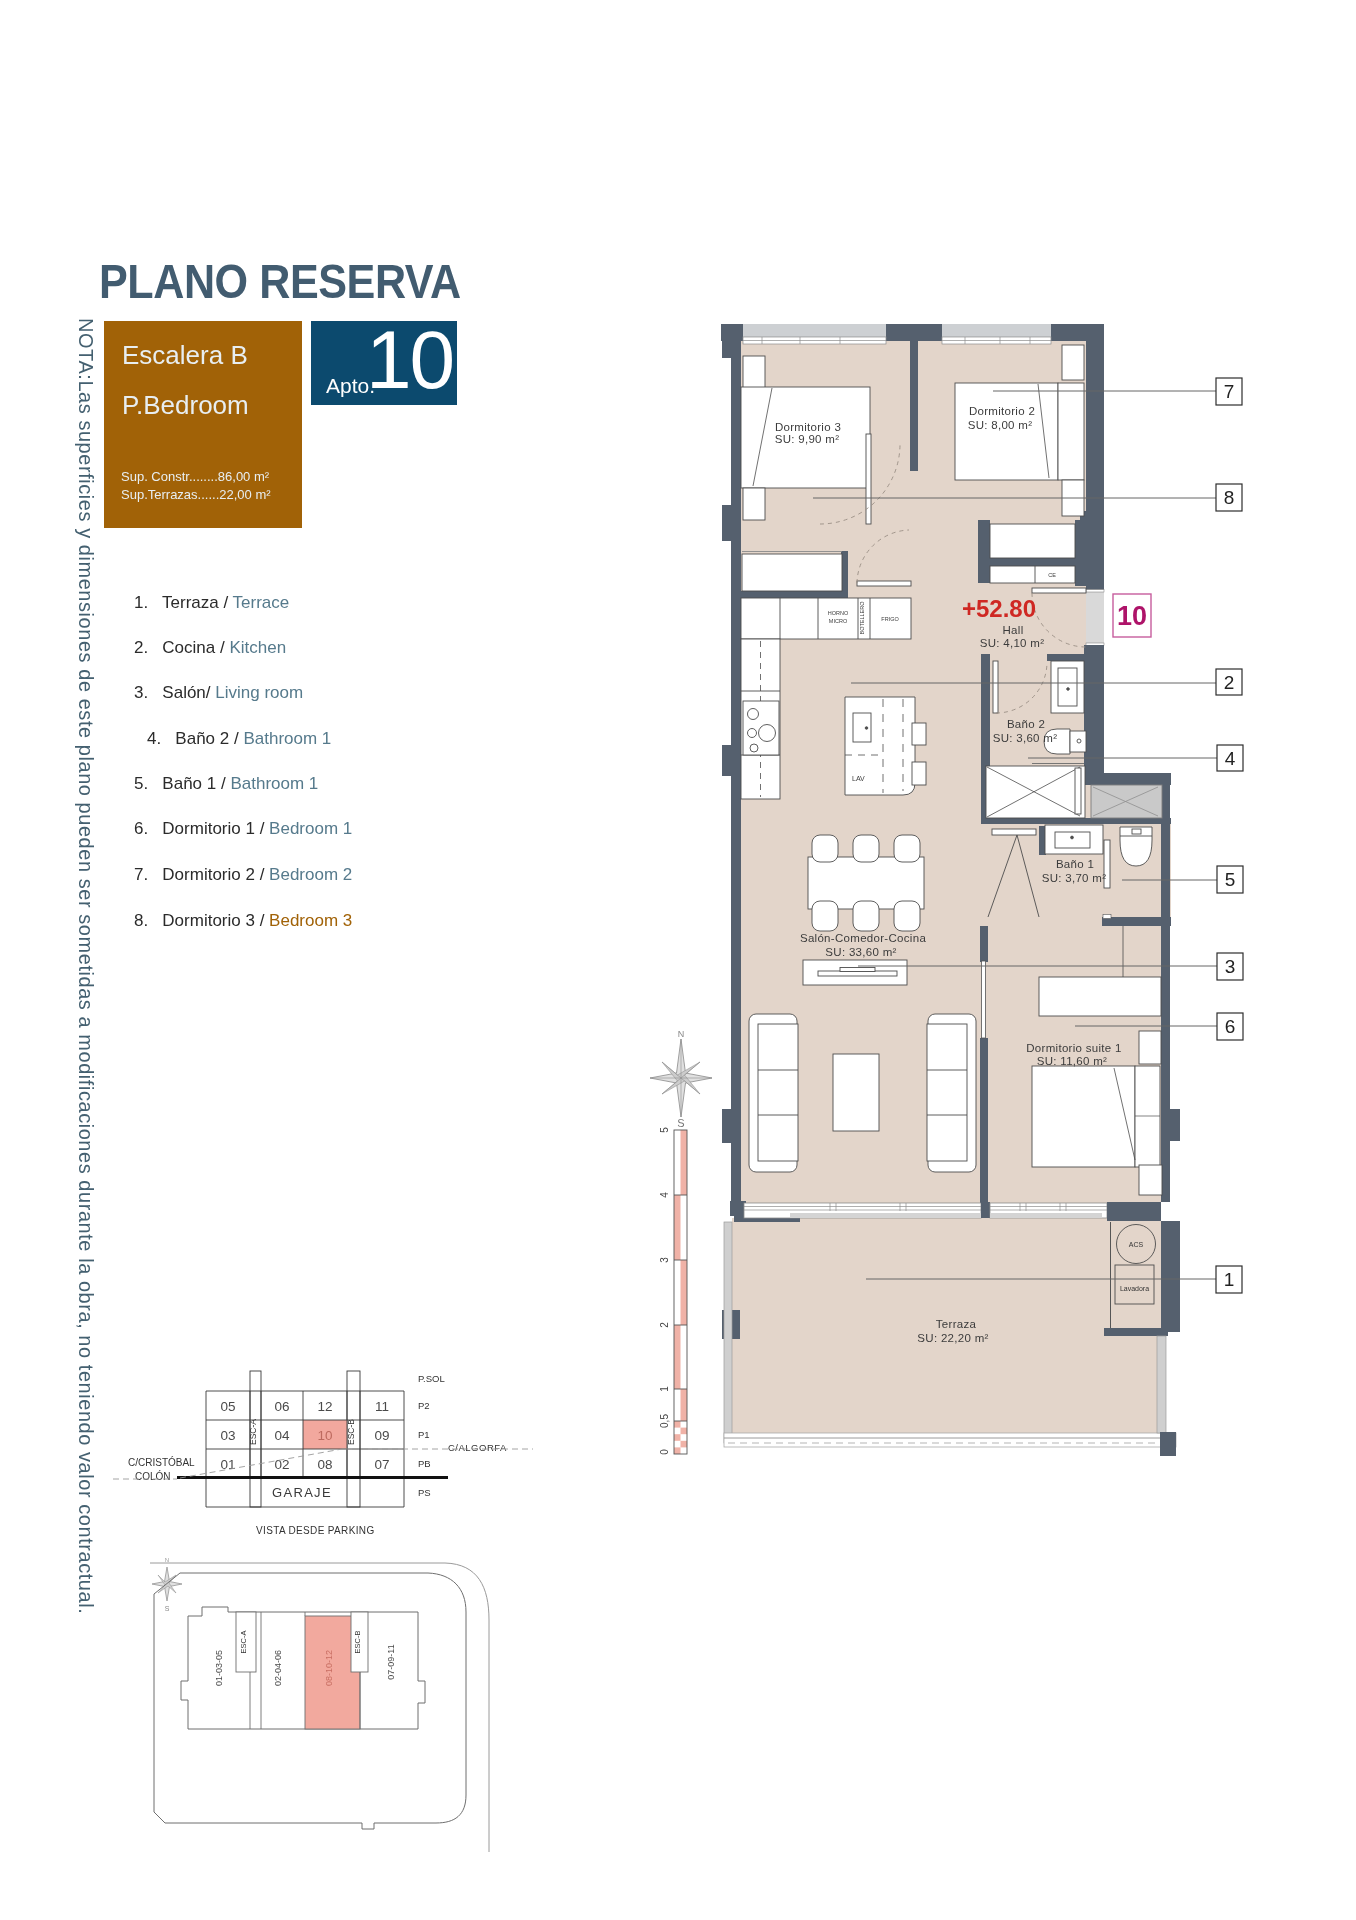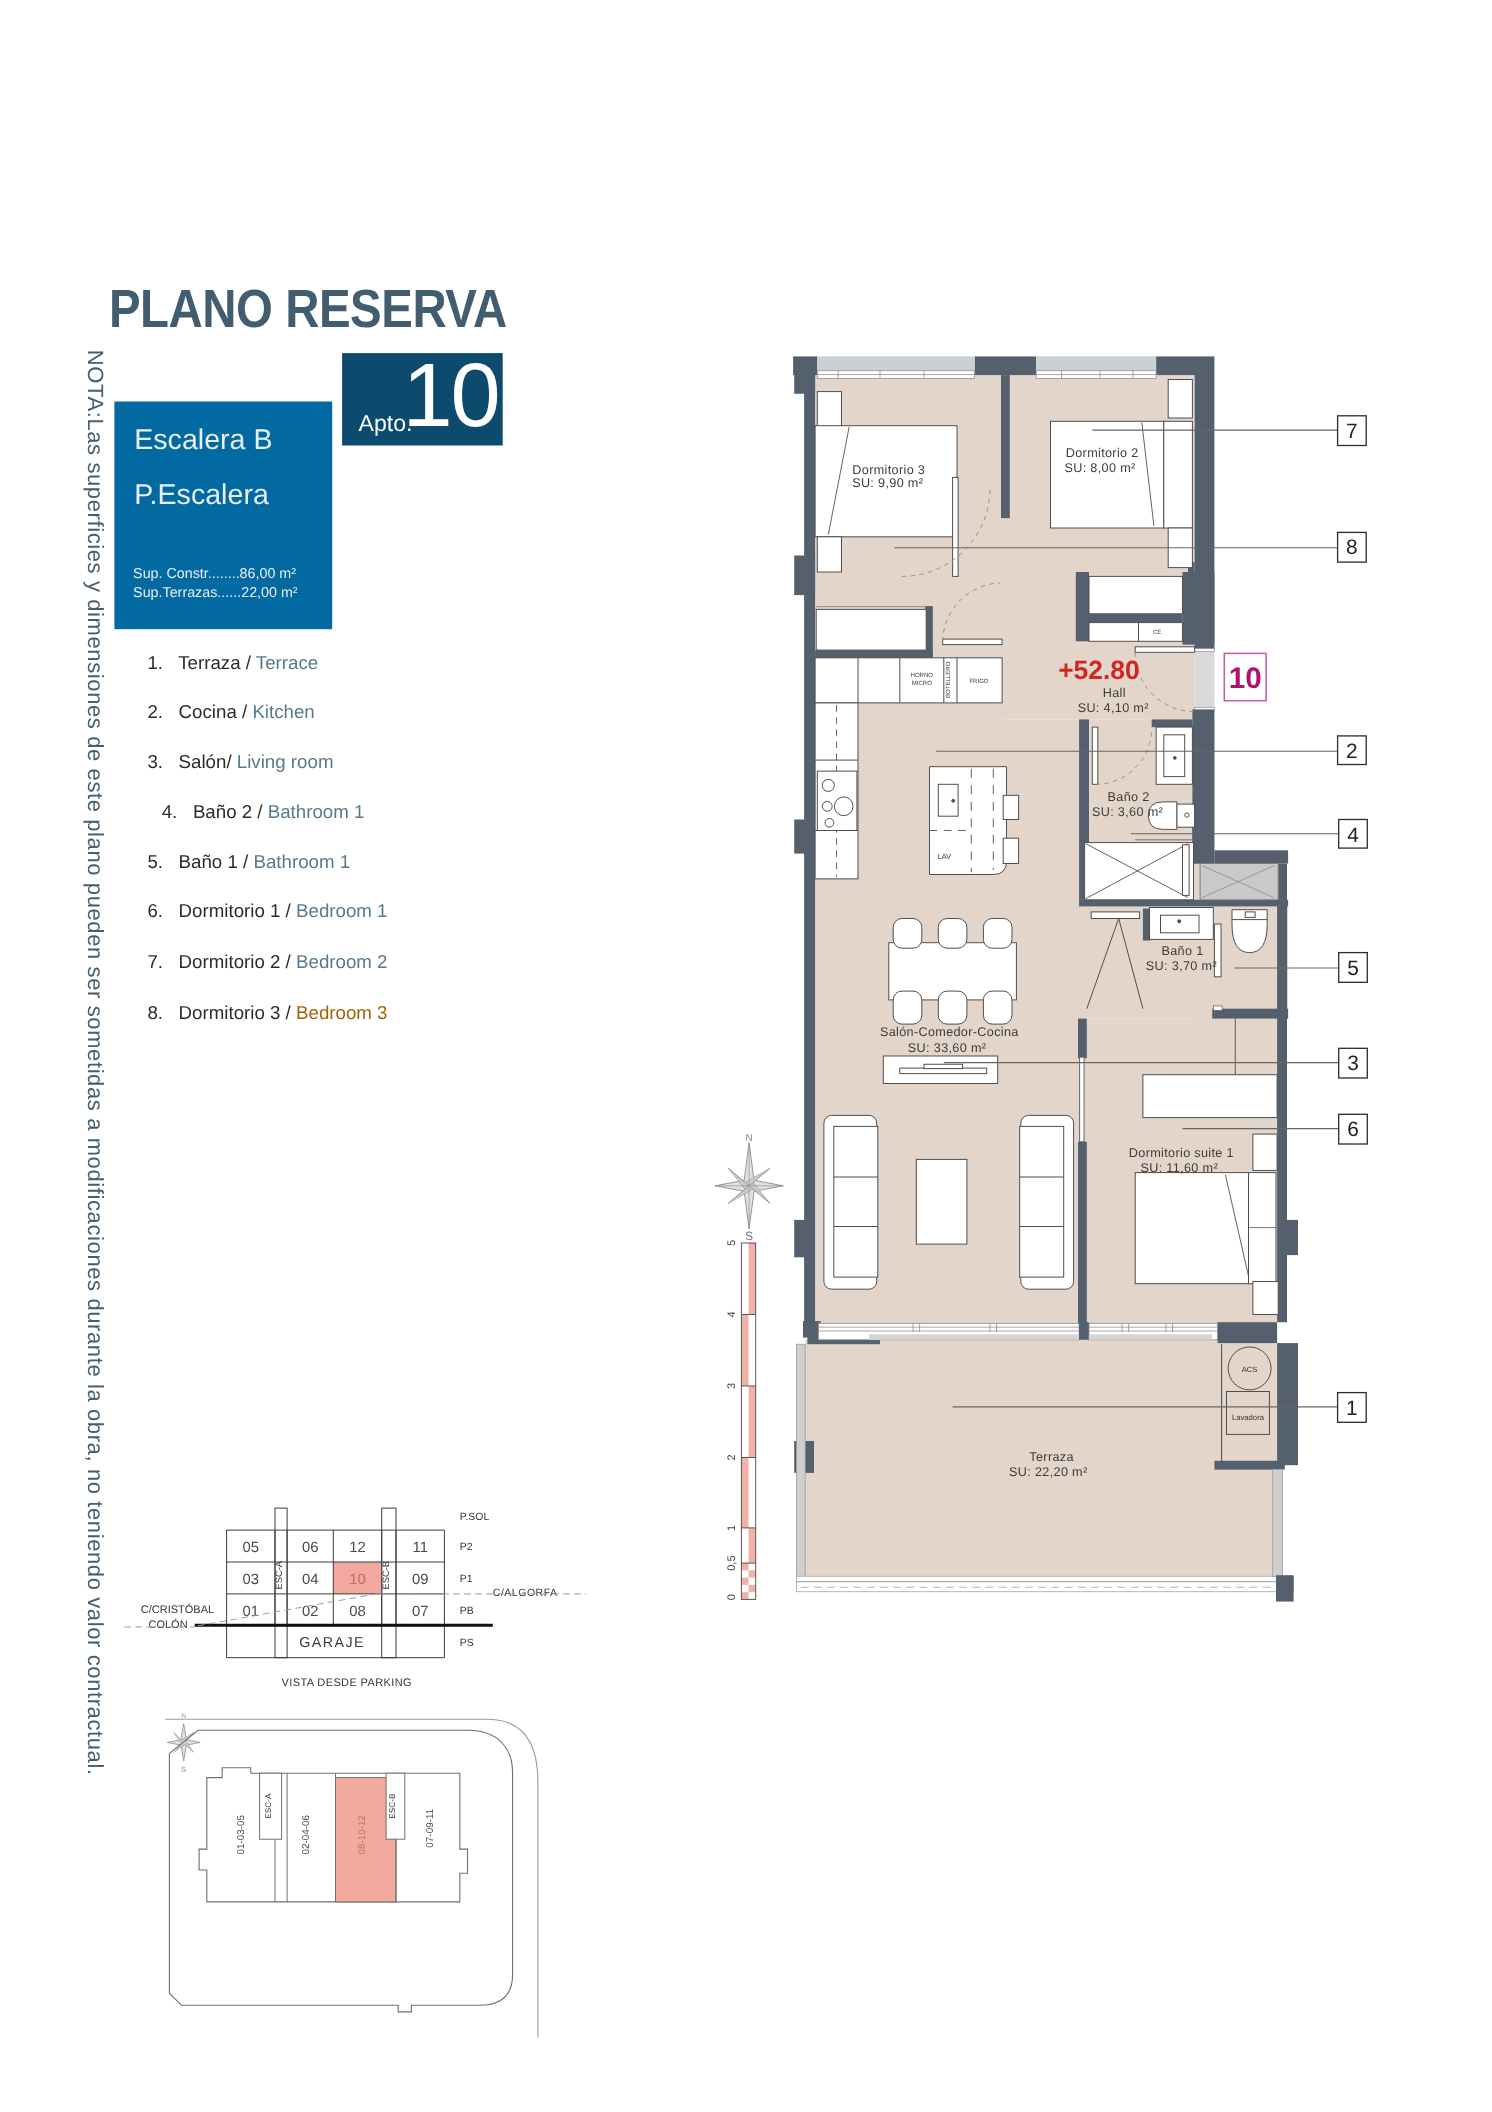--- a/index.html
+++ b/index.html
@@ -7,23 +7,23 @@
         font-family:"Liberation Sans", sans-serif;text-align:right;}
   .abs{position:absolute;}
   svg text{font-family:"Liberation Sans", sans-serif;}
 </style>
 </head>
 <body>
 <div id="page">
 
 <div class="abs" style="left:99px;top:253px;font-size:49px;font-weight:bold;color:#425c70;letter-spacing:-0.5px;transform:scaleX(0.88);transform-origin:0 0;">PLANO RESERVA</div>
 
-<div class="abs" style="left:104px;top:321px;width:198px;height:207px;background:#0369a1;color:#e8eef1;margin-top:44px;">
+<div class="abs" style="left:104px;top:321px;width:198px;height:207px;background:#a16207;color:#e8eef1;">
   <div class="abs" style="left:18px;top:19px;font-size:26px;font-weight:400;">Escalera B</div>
-  <div class="abs" style="left:18px;top:69px;font-size:26px;font-weight:400;">P.Escalera</div>
+  <div class="abs" style="left:18px;top:69px;font-size:26px;font-weight:400;">P.Bedroom</div>
   <div class="abs" style="left:17px;top:148px;font-size:13px;">Sup. Constr........86,00 m²</div>
   <div class="abs" style="left:17px;top:166px;font-size:13px;">Sup.Terrazas......22,00 m²</div>
 </div>
 
 <div class="abs" style="left:311px;top:321px;width:146px;height:84px;background:#0c4a6e;color:#ffffff;">
   <span class="abs" style="left:15px;top:53px;font-size:21px;">Apto.</span>
   <span class="abs" style="left:55px;top:-8px;font-size:82px;font-weight:400;letter-spacing:-2px;">10</span>
 </div>
 
 <div class="abs" style="left:97px;top:318px;transform:rotate(90deg);transform-origin:0 0;font-size:20px;letter-spacing:0.55px;color:#446070;white-space:nowrap;">NOTA:Las superficies y dimensiones de este plano pueden ser sometidas a modificaciones durante la obra, no teniendo valor contractual.</div>

